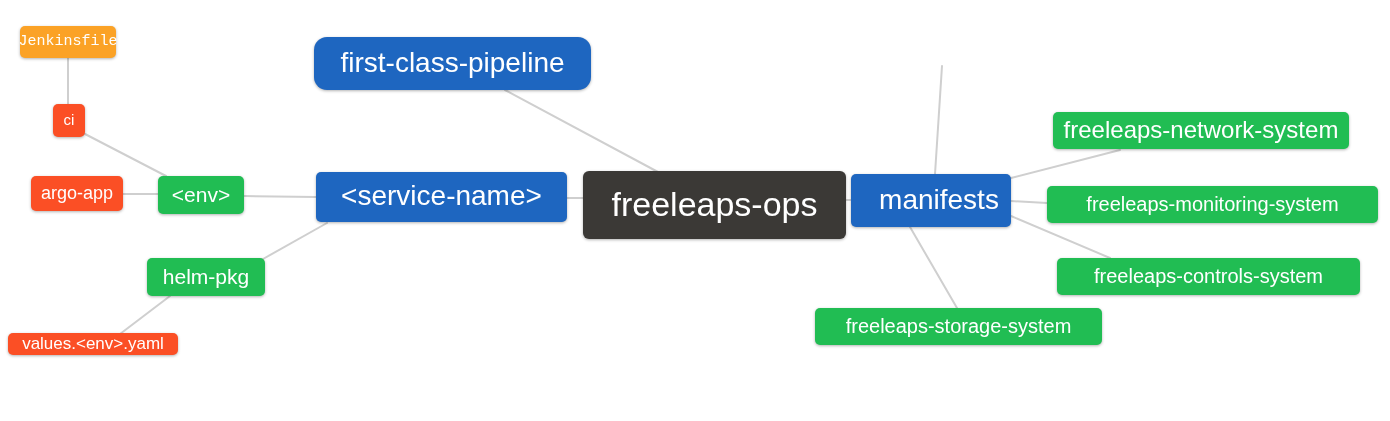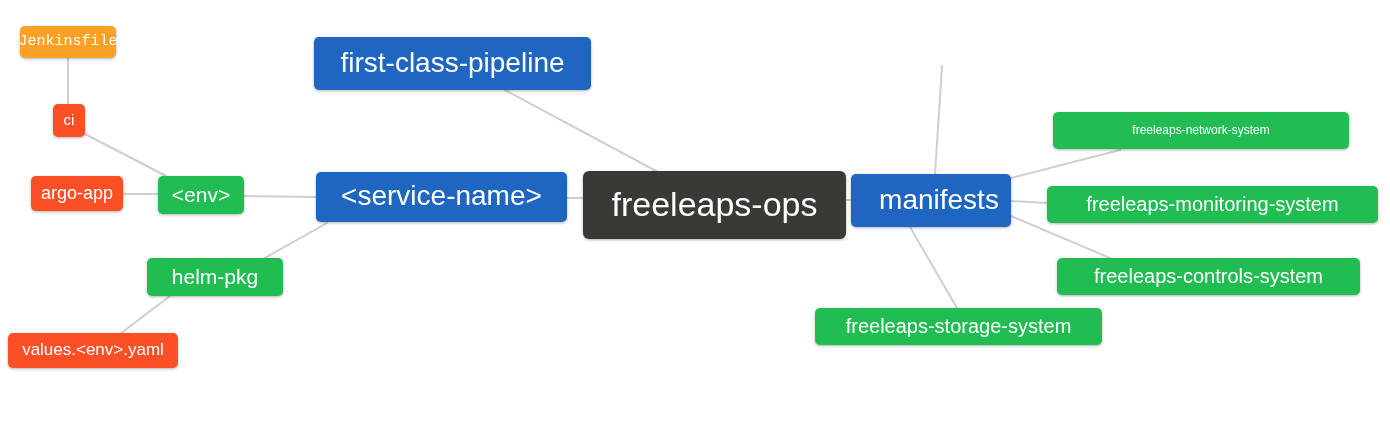--- a/index.html
+++ b/index.html
@@ -70,34 +70,34 @@
   </svg>
 
   <div class="node amber" style="left:20px;  top:26px;  width:96px;  height:32px; font-size:15px;font-family:Liberation Mono, monospace;">Jenkinsfile</div>
 
   <div class="node red" style="left:53px;  top:104px; width:32px;  height:33px; font-size:15px;">ci</div>
 
   <div class="node red" style="left:31px;  top:176px; width:92px;  height:35px; font-size:18px;">argo-app</div>
 
   <div class="node green" style="left:158px; top:176px; width:86px;  height:38px; font-size:21px;">&lt;env&gt;</div>
 
-  <div class="node blue" style="left:314px; top:37px;  width:277px; height:53px; font-size:28px;">first-class-pipeline</div>
+  <div class="node blue" style="left:314px; top:37px;  width:277px; height:53px; font-size:28px;border-radius:13px;">first-class-pipeline</div>
 
   <div class="node blue" style="left:316px; top:172px; width:251px; height:50px; font-size:28px;">&lt;service-name&gt;</div>
 
   <div class="node dark" style="left:583px; top:171px; width:263px; height:68px; font-size:34px;">freeleaps-ops</div>
 
   <div class="node blue" style="left:851px; top:174px; width:160px; height:53px; font-size:28px;padding-left:16px;">manifests</div>
 
-  <div class="node green" style="left:147px; top:258px; width:136px; height:38px; font-size:21px;">helm-pkg</div>
+  <div class="node green" style="left:147px; top:258px; width:118px; height:38px; font-size:21px;">helm-pkg</div>
 
-  <div class="node red" style="left:8px;   top:333px; width:170px; height:35px; font-size:17px;">values.&lt;env&gt;.yaml</div>
+  <div class="node red" style="left:8px;   top:333px; width:170px; height:22px; font-size:17px;">values.&lt;env&gt;.yaml</div>
 
 
-  <div class="node green" style="left:1053px;top:112px; width:296px; height:37px; font-size:12px;">freeleaps-network-system</div>
+  <div class="node green" style="left:1053px;top:112px; width:296px; height:37px; font-size:24px;">freeleaps-network-system</div>
 
   <div class="node green" style="left:1047px;top:186px; width:331px; height:37px; font-size:20px;">freeleaps-monitoring-system</div>
 
   <div class="node green" style="left:1057px;top:258px; width:303px; height:37px; font-size:20px;">freeleaps-controls-system</div>
 
   <div class="node green" style="left:815px; top:308px; width:287px; height:37px; font-size:20px;">freeleaps-storage-system</div>
 
 </div>
 
 </body></html>

